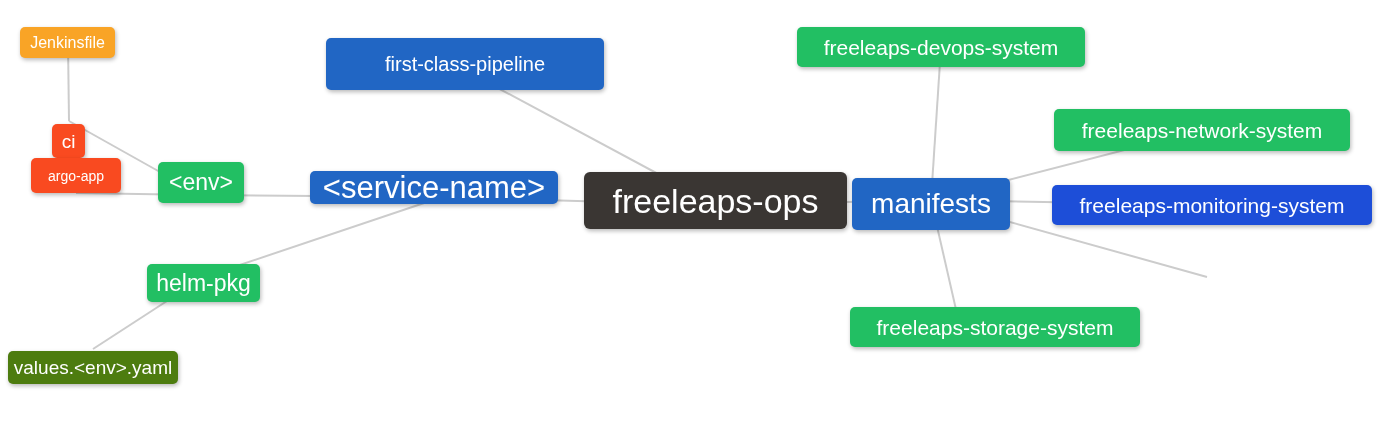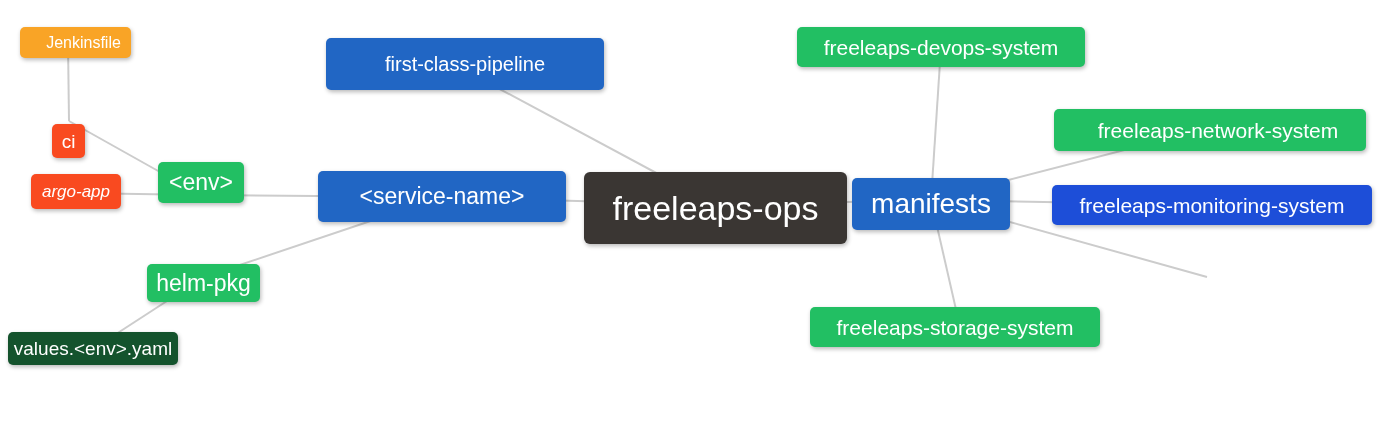--- a/index.html
+++ b/index.html
@@ -10,33 +10,33 @@
   .node{
     position:absolute;z-index:1;
     display:flex;align-items:center;justify-content:center;
     color:#ffffff;border-radius:5px;
     box-shadow:1px 2px 4px rgba(0,0,0,0.28);
     white-space:nowrap;cursor:default;line-height:1;
   }
   
   #n-jenkinsfile{left:20px;top:27px;width:95px;height:31px;font-size:16px;}
   #n-ci{left:52px;top:104px;width:33px;height:34px;font-size:19px;margin-top:20px;}
-  #n-argo-app{left:31px;top:174px;width:90px;height:35px;font-size:17px;font-style:italic;}
+  #n-argo-app{left:31px;top:158px;width:90px;height:35px;font-size:14px;}
   #n-env{left:158px;top:162px;width:86px;height:41px;font-size:23px;}
-  #n-service-name{left:318px;top:171px;width:248px;height:51px;font-size:23px;}
+  #n-service-name{left:310px;top:171px;width:248px;height:33px;font-size:31px;}
   #n-first-class-pipeline{left:326px;top:38px;width:278px;height:52px;font-size:20px;}
-  #n-freeleaps-ops{left:584px;top:172px;width:263px;height:72px;font-size:34px;border-radius:6px;}
+  #n-freeleaps-ops{left:584px;top:172px;width:263px;height:57px;font-size:34px;border-radius:6px;}
   #n-manifests{left:852px;top:178px;width:158px;height:52px;font-size:28px;}
   #n-helm-pkg{left:147px;top:264px;width:113px;height:38px;font-size:23px;}
   #n-values-env-yaml{left:8px;top:332px;width:170px;height:33px;font-size:19px;}
   #n-devops{left:797px;top:27px;width:288px;height:40px;font-size:21px;}
-  #n-network{left:1054px;top:109px;width:296px;height:42px;font-size:21px;padding-left:16px;}
+  #n-network{left:1054px;top:109px;width:296px;height:42px;font-size:21px;}
   #n-monitoring{left:1052px;top:185px;width:320px;height:40px;font-size:21px;}
   #n-controls{left:1061px;top:256px;width:291px;height:41px;font-size:21px;}
-  #n-storage{left:810px;top:307px;width:290px;height:40px;font-size:21px;}
+  #n-storage{left:850px;top:307px;width:290px;height:40px;font-size:21px;}
 </style>
 </head>
 <body>
 
 <div id="canvas">
 
   <svg class="edges" width="1390" height="421" viewBox="0 0 1390 421">
     <line x1="716" y1="205" x2="453" y2="64" style="stroke: rgb(204, 204, 204);"></line>
     <line x1="716" y1="205" x2="442" y2="197" style="stroke: rgb(204, 204, 204);"></line>
     <line x1="716" y1="205" x2="931" y2="200" style="stroke: rgb(204, 204, 204);"></line>
@@ -46,39 +46,39 @@
     <line x1="201" y1="195" x2="76" y2="193" style="stroke: rgb(204, 204, 204);"></line>
     <line x1="69" y1="121" x2="68" y2="43" style="stroke: rgb(204, 204, 204);"></line>
     <line x1="204" y1="277" x2="93" y2="349" style="stroke: rgb(204, 204, 204);"></line>
     <line x1="931" y1="200" x2="941" y2="47" style="stroke: rgb(204, 204, 204);"></line>
     <line x1="931" y1="200" x2="1202" y2="130" style="stroke: rgb(204, 204, 204);"></line>
     <line x1="931" y1="200" x2="1212" y2="205" style="stroke: rgb(204, 204, 204);"></line>
     <line x1="931" y1="200" x2="1207" y2="277" style="stroke: rgb(204, 204, 204);"></line>
     <line x1="931" y1="200" x2="960" y2="327" style="stroke: rgb(204, 204, 204);"></line>
   </svg>
 
-  <div class="node" id="n-jenkinsfile" style="background-color: rgb(249, 164, 38); padding-left: 16px;">Jenkinsfile</div>
+  <div class="node" id="n-jenkinsfile" style="background-color: rgb(249, 164, 38);">Jenkinsfile</div>
 
   <div class="node" id="n-ci" style="background-color: rgb(249, 74, 32);">ci</div>
 
   <div class="node" id="n-argo-app" style="background-color: rgb(249, 74, 32);">argo-app</div>
 
   <div class="node" id="n-env" style="background-color: rgb(34, 191, 99);">&lt;env&gt;</div>
 
   <div class="node" id="n-service-name" style="background-color: rgb(33, 102, 196);">&lt;service-name&gt;</div>
 
   <div class="node" id="n-first-class-pipeline" style="background-color: rgb(33, 102, 196);">first-class-pipeline</div>
 
   <div class="node" id="n-freeleaps-ops" style="background-color: rgb(58, 54, 51);">freeleaps-ops</div>
 
   <div class="node" id="n-manifests" style="background-color: rgb(33, 102, 196);">manifests</div>
 
   <div class="node" id="n-helm-pkg" style="background-color: rgb(34, 191, 99);">helm-pkg</div>
 
-  <div class="node" id="n-values-env-yaml" style="background-color: #14532d;">values.&lt;env&gt;.yaml</div>
+  <div class="node" id="n-values-env-yaml" style="background-color: #4d7c0f; margin-top: 19px;">values.&lt;env&gt;.yaml</div>
 
   <div class="node" id="n-devops" style="background-color: rgb(34, 191, 99);">freeleaps-devops-system</div>
 
   <div class="node" id="n-network" style="background-color: rgb(34, 191, 99);">freeleaps-network-system</div>
 
   <div class="node" id="n-monitoring" style="background-color: #1d4ed8;">freeleaps-monitoring-system</div>
 
 
   <div class="node" id="n-storage" style="background-color: rgb(34, 191, 99);">freeleaps-storage-system</div>
 

